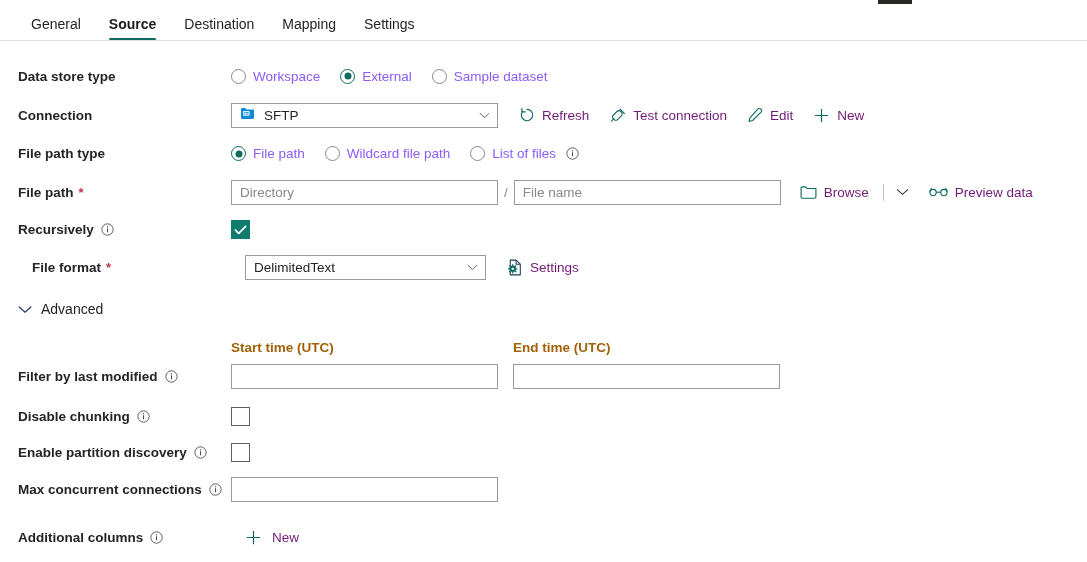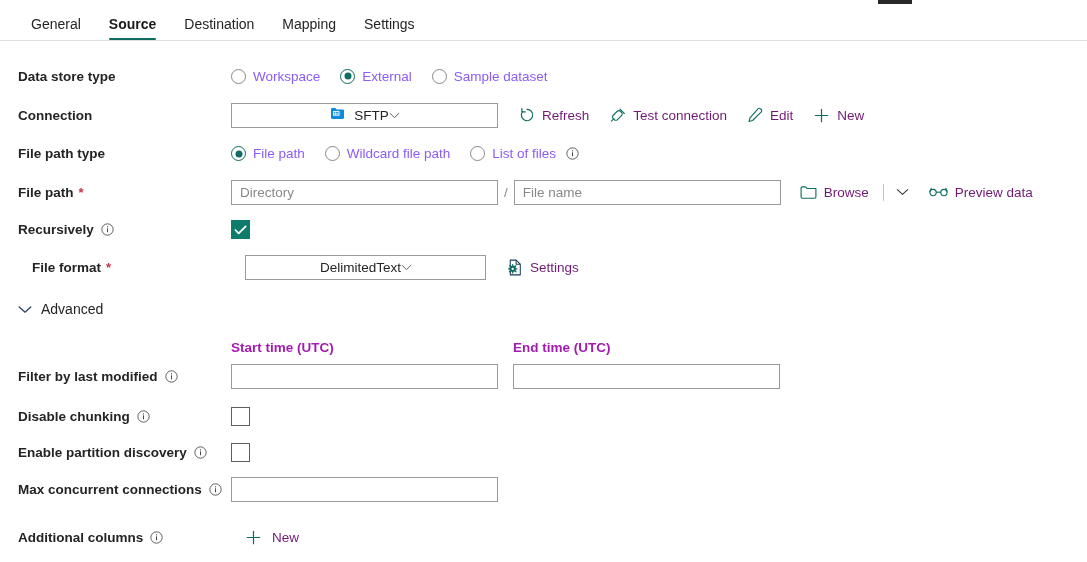--- a/index.html
+++ b/index.html
@@ -150,21 +150,21 @@
     border: 1px solid #9a9a9a;
     background: #fff;
     box-sizing: border-box;
     display: flex;
     align-items: center;
     padding: 0 8px;
     font-size: 13.5px;
     color: #242424;
   }
   .inp .ph { color: #8a8886; }
-  .inp.dd { justify-content: center; padding-right: 7px; }
+  .inp.dd { justify-content: space-between; padding-right: 7px; }
   .dd-left { display: flex; align-items: center; gap: 9px; overflow: hidden; }
   .chev {
     color: #5f5f5f;
     flex: none;
     display: inline-flex;
   }
 
   
   .actions { display: flex; align-items: center; }
   .act {
@@ -206,21 +206,21 @@
     padding-left: 18px;
     font-size: 14px;
     color: #242424;
     cursor: pointer;
     height: 28px;
   }
 
   .colhead {
     font-size: 13.5px;
     font-weight: bold;
-    color: #a21caf;
+    color: #a16207;
   }
 
   .sep { color: #8a8886; font-size: 13.5px; margin: 0 6px; }
   .vdiv {
     width: 1px;
     height: 17px;
     background: #c8c6c4;
     margin: 0 12px 0 0;
   }
 </style>

